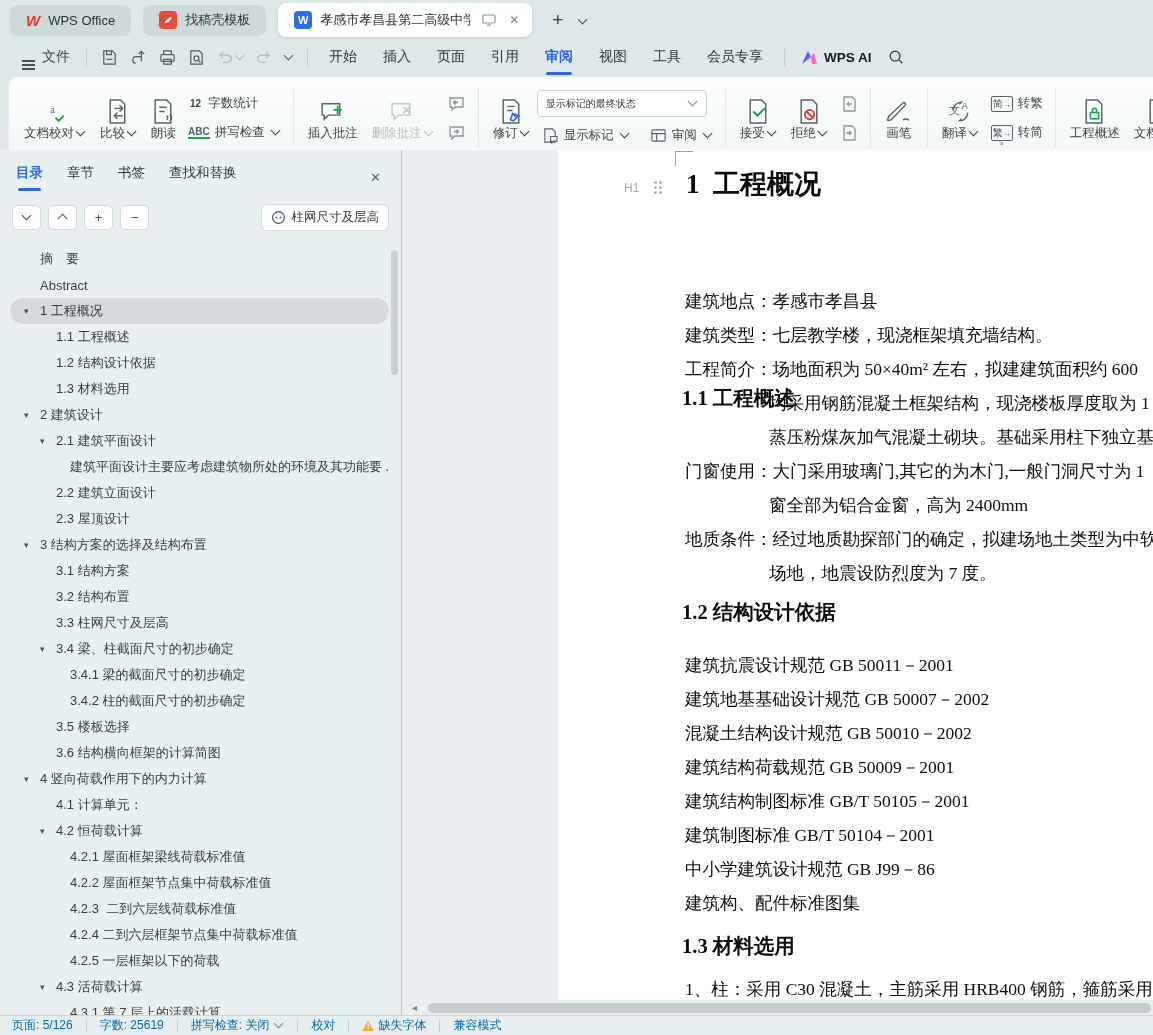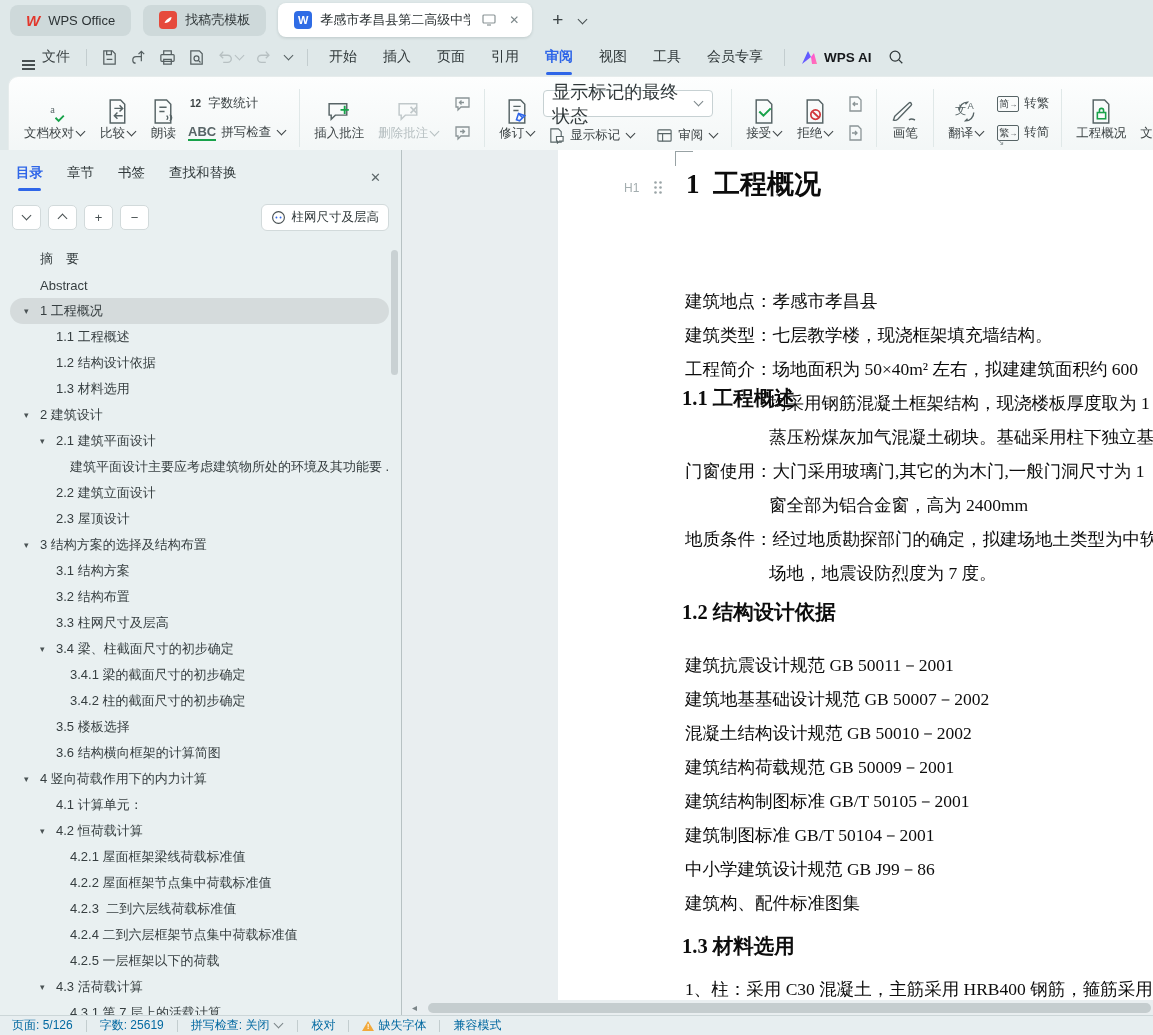--- a/index.html
+++ b/index.html
@@ -41,21 +41,21 @@
           padding:4px 2px 2px 8px;overflow:hidden;}
   .rb{display:flex;flex-direction:column;align-items:center;justify-content:center;padding:0 7px;height:62px;
       border-radius:6px;font-size:12.5px;color:#3c4345;flex:none;align-self:center;}
   .rb .ric{height:30px;display:flex;align-items:flex-end;}
   .rb .lbl{display:flex;align-items:center;gap:1px;white-space:nowrap;}
   .rb.dis,.rs.dis{color:#b6bfc1;}
   .scol{display:flex;flex-direction:column;justify-content:center;gap:7px;flex:none;align-self:center;}
   .rs{display:flex;align-items:center;gap:5px;font-size:12.5px;height:22px;padding:0 5px;border-radius:4px;white-space:nowrap;color:#3c4345;}
   .vdiv{width:1px;background:#e0e8e8;margin:8px 7px;flex:none;}
   .select{width:152px;height:25px;border:1px solid #c7d1d3;border-radius:4px;background:#fff;display:flex;align-items:center;
-          justify-content:space-between;padding:0 8px;font-size:18px;color:#30383a;}
+          justify-content:space-between;padding:0 8px;font-size:10px;color:#30383a;}
   .badge12{border:1.3px solid #47525
 4;border-radius:2px;font-size:10px;padding:0 2px;font-weight:bold;}
   .launcher{position:absolute;left:988px;top:60px;font-size:9px;color:#8a9496;}
 
   
   .sidebar{position:absolute;top:150px;left:0;width:401px;bottom:19px;background:#e9f0f1;border-right:1px solid #b7c1c3;}
   .side-tabs{display:flex;align-items:center;gap:24px;padding:14px 16px 0 16px;font-size:13.5px;}
   .stab{position:relative;color:#30383a;padding-bottom:9px;}
   .stab.active{color:#2f66e8;font-weight:bold;}
   .stab.active::after{content:"";position:absolute;left:2px;right:2px;bottom:0;height:3px;border-radius:2px;background:#2f66e8;}
@@ -252,21 +252,21 @@
       <span class="lbl">
           <span>朗读</span>
         </span>
     </div>
     <div class="scol">
       <div class="rs">
         <span class="badge12">12</span>
         <span>字数统计</span>
       </div>
       <div class="rs">
-        <span style="font-size:13px;font-weight:bold;color:#576466;border-bottom:2px solid #18a24a;">ABC</span>
+        <span style="font-size:10px;font-weight:bold;color:#576466;border-bottom:2px solid #18a24a;">ABC</span>
         <span>拼写检查</span>
           <i class="cv"></i>
       </div>
     </div>
 
     <span class="vdiv"></span>
 
     <div class="rb">
       <span class="ric">
         <svg class="ic" width="27" height="26" viewBox="0 0 26 24">
@@ -433,21 +433,21 @@
 
     <div class="rb">
       <span class="ric">
         <svg class="ic" width="25" height="27" viewBox="0 0 24 26">
             <path d="M4 2h11l4 4v18H4z" fill="none" stroke="#576466" stroke-width="1.4"></path>
             <rect x="8" y="14" width="8" height="6" fill="none" stroke="#18a24a" stroke-width="1.5"></rect>
             <path d="M10 14v-2a2 2 0 014 0v2" fill="none" stroke="#18a24a" stroke-width="1.5"></path>
           </svg>
       </span>
       <span class="lbl">
-          <span>工程概况</span>
+          <span>工程概述</span>
         </span>
     </div>
     <div class="rb">
       <span class="ric">
         <svg class="ic" width="25" height="27" viewBox="0 0 24 26">
             <path d="M4 2h11l4 4v18H4z" fill="none" stroke="#576466" stroke-width="1.4"></path>
             <circle cx="12" cy="13" r="2.5" fill="none" stroke="#2f66e8" stroke-width="1.5"></circle>
             <path d="M12 15.5V21M12 18h3" stroke="#2f66e8" stroke-width="1.5"></path>
           </svg>
       </span>

